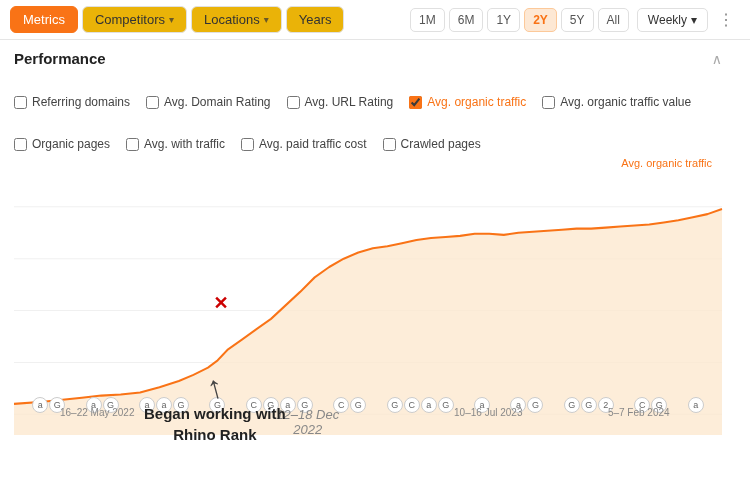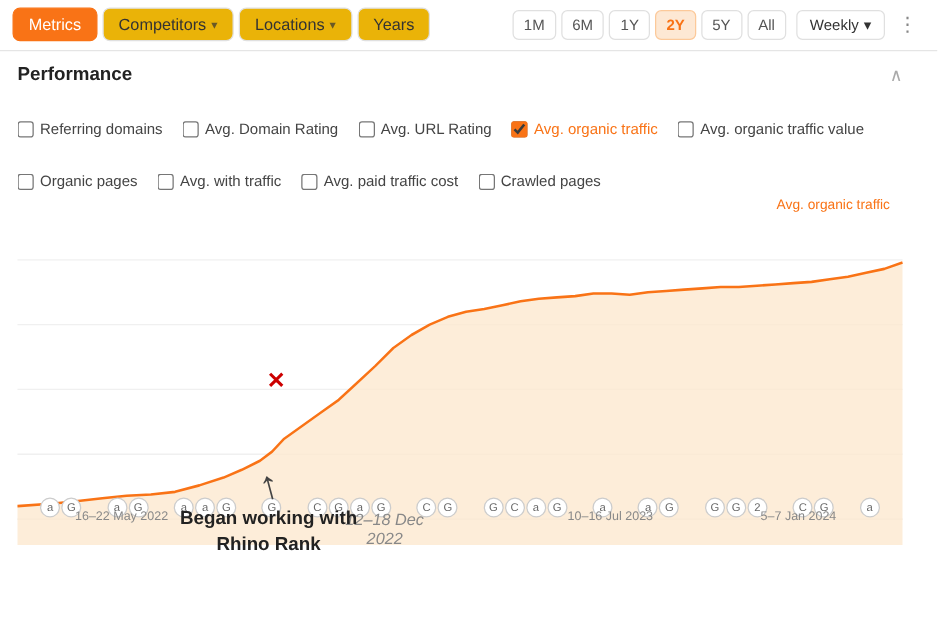--- a/index.html
+++ b/index.html
@@ -9,21 +9,21 @@
       width: 750px;
       height: 500px;
       overflow: hidden;
       font-size: 13px;
       color: #333;
     }
 
     
     .top-bar {
       display: flex;
-      align-items: flex-start;
+      align-items: flex-end;
       justify-content: space-between;
       padding: 6px 10px;
       border-bottom: 1px solid #e5e5e5;
       background: #fff;
     }
     .nav-left {
       display: flex;
       align-items: center;
       gap: 4px;
     }
@@ -375,21 +375,21 @@
       <div style="display:flex;gap:1px;">
         <div class="circle-icon">a</div>
       </div>
     </div>
 
     
     <div style="position:absolute; bottom:28px; left:0; right:0; display:flex; justify-content:space-around; padding:0 8px;">
       <span style="font-size:10px;color:#888;text-align:center;width:80px;">16–22 May 2022</span>
       <span style="font-size:13px;color:#888;text-align:center;width:80px;margin-left:60px;font-style:italic;">12–18 Dec 2022</span>
       <span style="font-size:10px;color:#888;text-align:center;width:80px;margin-left:30px;">10–16 Jul 2023</span>
-      <span style="font-size:10px;color:#888;text-align:center;width:80px;">5–7 Jan 2024</span>
+      <span style="font-size:10px;color:#888;text-align:center;width:80px;">5–7 Feb 2024</span>
     </div>
 
     
     <div style="position:absolute; bottom:20px; left:130px; display:flex; flex-direction:column; align-items:center;">
       <div style="font-size:32px; color:#444; transform:rotate(-15deg); margin-bottom:0px; line-height:1;">↑</div>
       <div style="font-size:15px; font-weight:800; color:#222; text-align:center; line-height:1.4;">
         <span>Began working with</span><br>
         <span>Rhino Rank</span>
       </div>
     </div>

